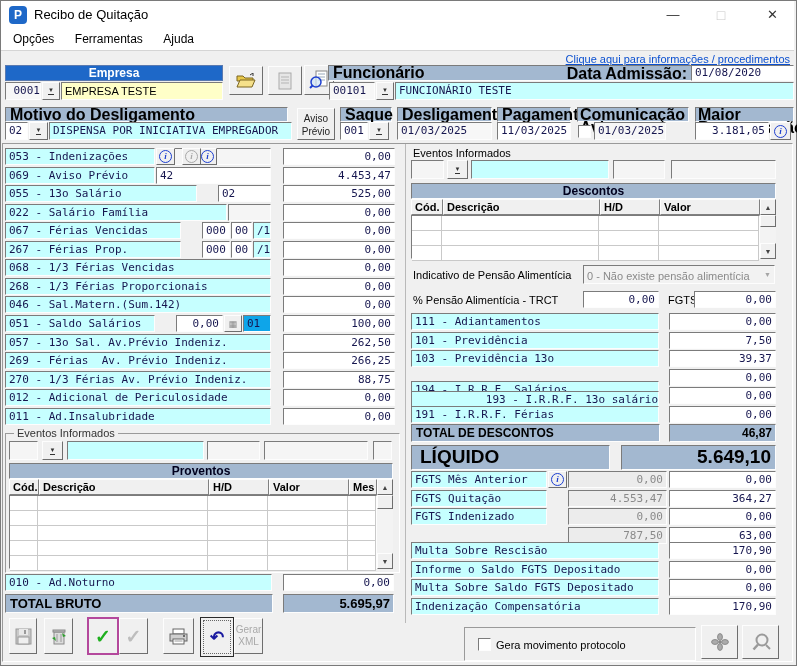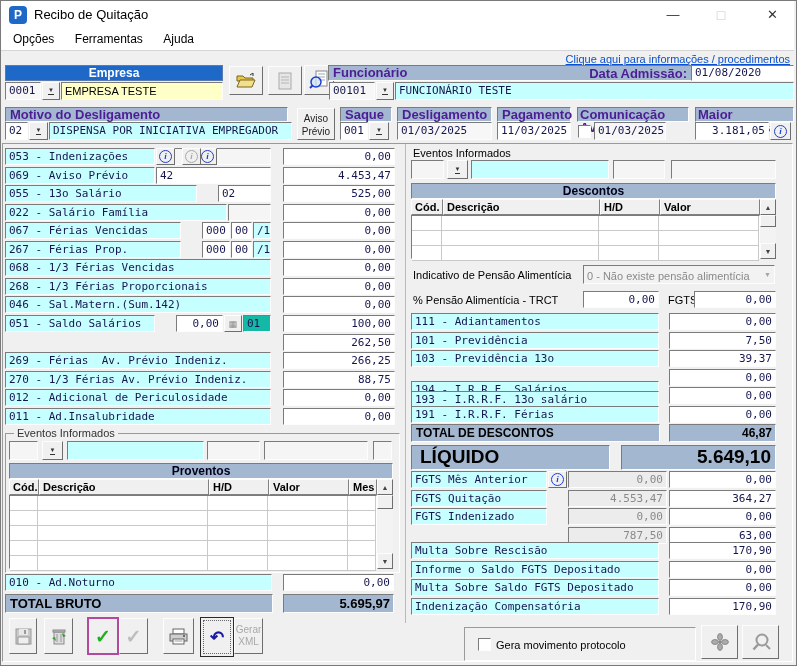--- a/index.html
+++ b/index.html
@@ -8,21 +8,21 @@
   #win{position:absolute;left:0;top:0;width:795px;height:664px;border:1px solid #7a7a7a;background:#f0f0f0;}
   .a{position:absolute;}
   .lbl{font-family:"Liberation Sans",sans-serif;font-size:11px;color:#000;}
   .mono{font-family:"DejaVu Sans Mono","Liberation Mono",monospace;font-size:11px;color:#16164f;white-space:pre;overflow:hidden;}
   .sunken{border:1px solid;border-color:#7b7b7b #fdfdfd #fdfdfd #7b7b7b;box-sizing:border-box;}
   .raised{border:1px solid;border-color:#fdfdfd #6e6e6e #6e6e6e #fdfdfd;background:#f0f0f0;box-sizing:border-box;}
   .cyan{background:#c6ffff;padding-left:3px;line-height:15px;}
   .val{text-align:right;padding-right:3px;background:#fff;line-height:15px;}
   .fillbox{background:#f5f5f5;}
   .steel{background:#a3b8d0;}
-  .hdr{background:#a3b8d0;font-weight:bold;font-size:13px;color:#4c1d95;box-sizing:border-box;
+  .hdr{background:#a3b8d0;font-weight:bold;font-size:16px;color:#000000;box-sizing:border-box;
        border:1px solid;border-color:#7b7b7b #fdfdfd #fdfdfd #7b7b7b;padding-left:4px;line-height:13px;}
   .ddbtn{display:flex;align-items:center;justify-content:center;cursor:default;}
   .ddg{font-size:6px;color:#333;border-bottom:1px solid #333;line-height:6px;padding-bottom:1px;}
   .infog{display:inline-block;width:11px;height:11px;border:1px solid #1d3fd0;border-radius:50%;
          color:#1d3fd0;font-family:"Liberation Serif",serif;font-style:italic;font-weight:bold;
          font-size:9px;line-height:10px;text-align:center;}
   .infog.dis{border-color:#a8a8a8;color:#a8a8a8;}
   .btn{display:flex;align-items:center;justify-content:center;}
   .th{background:#f0f0f0;border:1px solid;border-color:#fdfdfd #808080 #808080 #fdfdfd;
       font-weight:bold;font-size:11px;padding-left:3px;box-sizing:border-box;line-height:14px;}
@@ -53,21 +53,21 @@
   <div class="a" style="left:0;top:27px;width:793px;height:22px;background:#fff;">
     <span class="menu-item" style="margin-left:4px;">Opções</span>
     <span class="menu-item">Ferramentas</span>
     <span class="menu-item">Ajuda</span>
   </div>
   <div class="a" style="left:0;top:49px;width:793px;height:1px;background:#d5d5d5;"></div>
 
   <div class="a" style="right:6px;top:52px;font-size:11px;color:#0b50d0;text-decoration:underline;">Clique aqui para informações / procedimentos</div>
 
   <div class="a" style="left:4px;top:64px;width:218px;height:16px;background:#1e68c8;border:1px solid #5a7ab0;box-sizing:border-box;color:#fff;font-weight:bold;font-size:12px;text-align:center;line-height:14px;">Empresa</div>
-  <div class="a sunken mono" style="left:4px;top:81px;width:36px;height:18px;background:#f7f7f7;line-height:16px;padding-left:3px;">0001</div>
+  <div class="a sunken mono" style="left:4px;top:81px;width:36px;height:18px;background:#f7f7f7;line-height:16px;padding-left:3px;text-align:right;">0001</div>
   <div class="a raised ddbtn" style="left:41px;top:81px;width:18px;height:18px;">
         <span class="ddg">▼</span>
       </div>
   <div class="a sunken lbl" style="left:60px;top:81px;width:162px;height:18px;background:#ffffc8;line-height:16px;padding-left:3px;">EMPRESA TESTE</div>
 
   <div class="a raised btn" style="left:228px;top:65px;width:34px;height:29px;">
     <svg width="20" height="16" viewBox="0 0 20 16">
           <path d="M1 3 h6 l2 2 h8 v3 h-16 z" fill="#e8c84a" stroke="#7a6520"></path>
           <path d="M1 14 l3 -7 h15 l-3 7 z" fill="#f5e08a" stroke="#7a6520"></path>
           <path d="M14 2 l3 -2 v3" fill="none" stroke="#333"></path>
@@ -177,22 +177,23 @@
         <div class="sunken mono cyan" style="position: absolute; top: 130px; left: 0px; width: 266px; height: 17px;">268 - 1/3 Férias Proporcionais</div>
         <div class="sunken mono val" style="position: absolute; top: 130px; left: 278px; width: 112px; height: 17px;">0,00</div>
         <div class="sunken mono cyan" style="position: absolute; top: 148px; left: 0px; width: 266px; height: 17px;">046 - Sal.Matern.(Sum.142)</div>
         <div class="sunken mono val" style="position: absolute; top: 148px; left: 278px; width: 112px; height: 17px;">0,00</div>
         <div class="sunken mono cyan" style="position: absolute; top: 167px; left: 0px; width: 150px; height: 17px;">051 - Saldo Salários</div>
         <div class="raised btn" style="position: absolute; top: 0px; left: 151px; width: 19px; height: 17px;">
           <span class="infog">i</span>
         </div>
         <div class="sunken mono" style="position: absolute; top: 167px; left: 171px; width: 47px; height: 17px; background: rgb(255, 255, 255); line-height: 15px; text-align: right; padding-right: 3px;">0,00</div>
         <div class="raised btn" style="position: absolute; top: 167px; left: 219px; width: 18px; height: 17px; font-size: 9px; color: rgb(138, 138, 138);">▦</div>
-        <div class="sunken mono" style="position: absolute; top: 167px; left: 238px; width: 28px; height: 17px; background: #14b8a6; line-height: 15px; padding-left: 3px;">01</div>
+        <div class="sunken mono" style="position: absolute; top: 167px; left: 238px; width: 28px; height: 17px; background: #0ea5e9; line-height: 15px; padding-left: 3px;">01</div>
         <div class="sunken mono val" style="position: absolute; top: 167px; left: 278px; width: 112px; height: 17px;">100,00</div>
+        <div class="sunken mono cyan" style="position: absolute; top: 186px; left: 0px; width: 266px; height: 17px;">057 - 13o Sal. Av.Prévio Indeniz.</div>
         <div class="sunken mono val" style="position: absolute; top: 186px; left: 278px; width: 112px; height: 17px;">262,50</div>
         <div class="sunken mono cyan" style="position: absolute; top: 204px; left: 0px; width: 266px; height: 17px;">269 - Férias  Av. Prévio Indeniz.</div>
         <div class="sunken mono val" style="position: absolute; top: 204px; left: 278px; width: 112px; height: 17px;">266,25</div>
         <div class="sunken mono cyan" style="position: absolute; top: 223px; left: 0px; width: 266px; height: 17px;">270 - 1/3 Férias Av. Prévio Indeniz.</div>
         <div class="sunken mono val" style="position: absolute; top: 223px; left: 278px; width: 112px; height: 17px;">88,75</div>
         <div class="sunken mono cyan" style="position: absolute; top: 241px; left: 0px; width: 266px; height: 17px;">012 - Adicional de Periculosidade</div>
         <div class="sunken mono val" style="position: absolute; top: 241px; left: 278px; width: 112px; height: 17px;">0,00</div>
         <div class="sunken mono cyan" style="position: absolute; top: 260px; left: 0px; width: 266px; height: 17px;">011 - Ad.Insalubridade</div>
         <div class="sunken mono val" style="position: absolute; top: 260px; left: 278px; width: 112px; height: 17px;">0,00</div>
       </div>
@@ -360,21 +361,21 @@
 
   <div class="a" id="descontos-rows" style="left:410px;top:312px;width:365px;height:112px;padding-left:28px;">
         <div class="sunken mono cyan" style="position: absolute; top: 0px; left: 0px; width: 248px; height: 17px;">111 - Adiantamentos</div>
         <div class="sunken mono val" style="position: absolute; top: 0px; left: 258px; width: 107px; height: 17px;">0,00</div>
         <div class="sunken mono cyan" style="position: absolute; top: 19px; left: 0px; width: 248px; height: 17px;">101 - Previdência</div>
         <div class="sunken mono val" style="position: absolute; top: 19px; left: 258px; width: 107px; height: 17px;">7,50</div>
         <div class="sunken mono cyan" style="position: absolute; top: 37px; left: 0px; width: 248px; height: 17px;">103 - Previdência 13o</div>
         <div class="sunken mono val" style="position: absolute; top: 37px; left: 258px; width: 107px; height: 17px;">39,37</div>
         <div class="sunken mono cyan" style="position: absolute; top: 68px; left: 0px; width: 248px; height: 17px;">194 - I.R.R.F. Salários</div>
         <div class="sunken mono val" style="position: absolute; top: 56px; left: 258px; width: 107px; height: 17px;">0,00</div>
-        <div class="sunken mono cyan" style="position: absolute; top: 78px; left: 0px; width: 248px; height: 17px;">193 - I.R.R.F. 13o salário</div>
+        <div class="sunken mono cyan" style="position: absolute; top: 78px; left: 0px; width: 248px; height: 17px; text-align: right;">193 - I.R.R.F. 13o salário</div>
         <div class="sunken mono val" style="position: absolute; top: 74px; left: 258px; width: 107px; height: 17px;">0,00</div>
         <div class="sunken mono cyan" style="position: absolute; top: 93px; left: 0px; width: 248px; height: 17px;">191 - I.R.R.F. Férias</div>
         <div class="sunken mono val" style="position: absolute; top: 93px; left: 258px; width: 107px; height: 17px;">0,00</div>
       </div>
 
   <div class="a sunken steel" style="left:410px;top:423px;width:249px;height:18px;font-weight:bold;font-size:12px;color:#000;line-height:16px;padding-left:4px;box-sizing:border-box;">TOTAL DE DESCONTOS</div>
   <div class="a sunken steel" style="left:668px;top:423px;width:107px;height:18px;font-weight:bold;font-size:12px;color:#000;line-height:16px;text-align:right;padding-right:3px;box-sizing:border-box;">46,87</div>
 
   <div class="a sunken steel" style="left:410px;top:444px;width:199px;height:25px;font-weight:bold;font-size:19px;color:#000;line-height:22px;padding-left:8px;box-sizing:border-box;">LÍQUIDO</div>
   <div class="a sunken steel" style="left:620px;top:444px;width:155px;height:25px;font-weight:bold;font-size:19px;color:#000;line-height:22px;text-align:right;padding-right:4px;box-sizing:border-box;">5.649,10</div>

